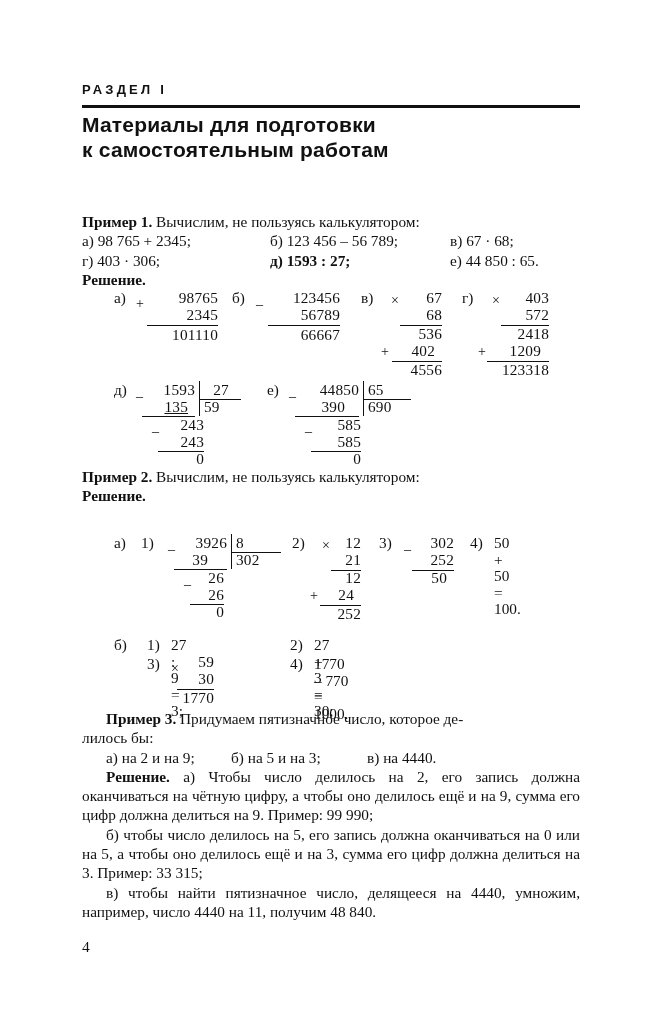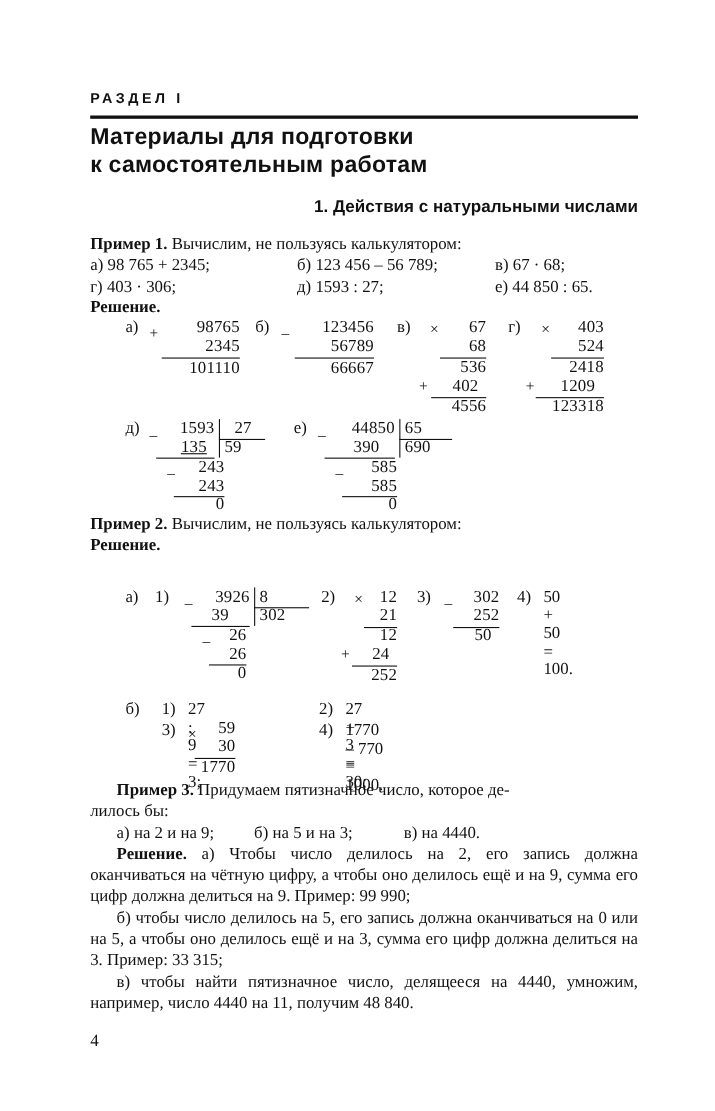--- a/index.html
+++ b/index.html
@@ -125,21 +125,20 @@
 <body>
 
 <div class="page">
 
   <div class="section-label">РАЗДЕЛ I</div>
   <div class="section-rule"></div>
   <div class="main-title">
     <div>Материалы для подготовки</div>
     <div>к самостоятельным работам</div>
   </div>
-  <div class="topic-title">1. Действия с натуральными числами</div>
 
   <div class="body-block" style="top:212px;">
     <div>
       <span class="bold">Пример 1.</span>
       <span>Вычислим, не пользуясь калькулятором:</span>
     </div>
     <div class="items-row">
       <span style="width:188px;">
         <span>а)</span>
         <span>98 765 + 2345;</span>
@@ -151,21 +150,21 @@
       <span>
         <span>в)</span>
         <span>67 · 68;</span>
       </span>
     </div>
     <div class="items-row">
       <span style="width:188px;">
         <span>г)</span>
         <span>403 · 306;</span>
       </span>
-      <span style="width:180px;">
+      <span style="width:180px;font-weight:bold;">
         <span>д)</span>
         <span>1593 : 27;</span>
       </span>
       <span>
         <span>е)</span>
         <span>44 850 : 65.</span>
       </span>
     </div>
     <div class="bold">Решение.</div>
   </div>
@@ -193,21 +192,21 @@
     <div class="rule" style="left:400px; top:325px; width:42px;"></div>
     <span class="num" style="left:395px; top:326px; width:47px;">536</span>
     <span class="op" style="left:381px; top:344px;">+</span>
     <span class="num" style="left:388px; top:343px; width:47px;">402</span>
     <div class="rule" style="left:392px; top:361px; width:50px;"></div>
     <span class="num" style="left:389px; top:362px; width:53px;">4556</span>
 
     <span class="lbl" style="left:462px; top:290px;">г)</span>
     <span class="op" style="left:492px; top:293px;">×</span>
     <span class="num" style="left:505px; top:290px; width:44px;">403</span>
-    <span class="num" style="left:505px; top:307px; width:44px;">524</span>
+    <span class="num" style="left:505px; top:307px; width:44px;">572</span>
     <div class="rule" style="left:501px; top:325px; width:48px;"></div>
     <span class="num" style="left:495px; top:326px; width:54px;">2418</span>
     <span class="op" style="left:478px; top:344px;">+</span>
     <span class="num" style="left:487px; top:343px; width:54px;">1209</span>
     <div class="rule" style="left:487px; top:361px; width:62px;"></div>
     <span class="num" style="left:483px; top:362px; width:66px;">123318</span>
 
     <span class="lbl" style="left:114px; top:382px;">д)</span>
     <span class="op" style="left:136px; top:384px;">_</span>
     <span class="num" style="left:142px; top:382px; width:53px;">1593</span>

